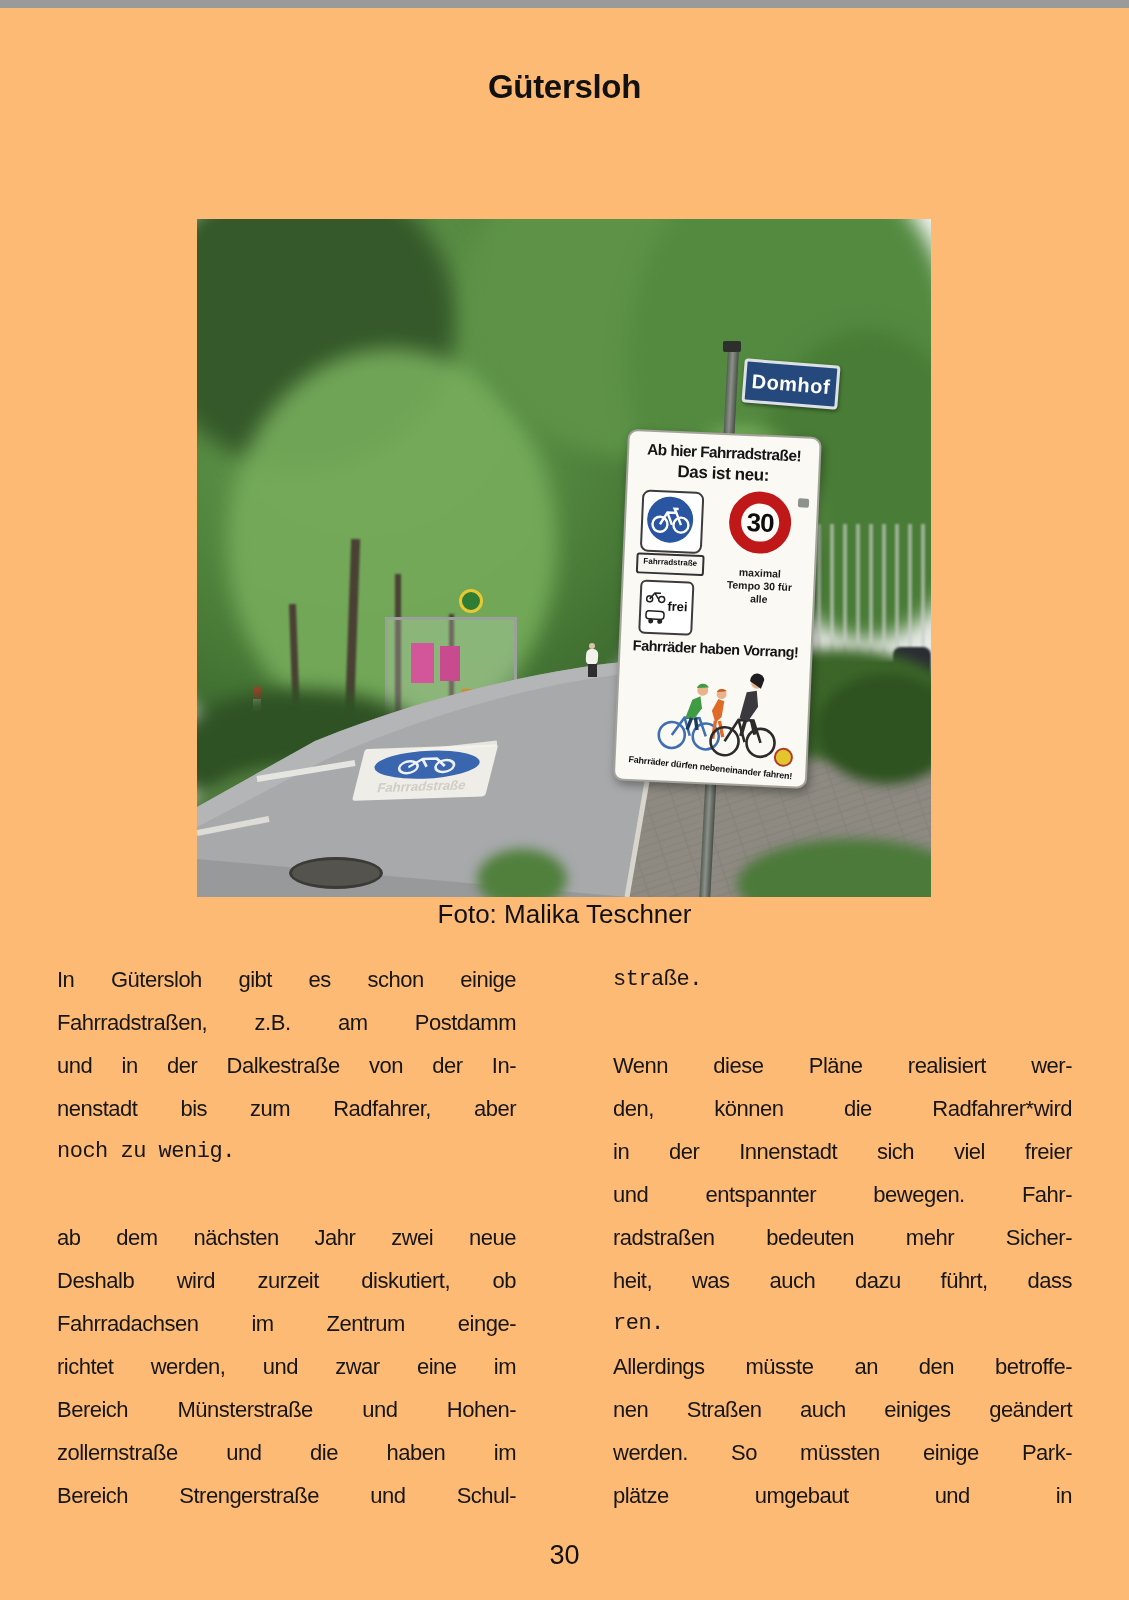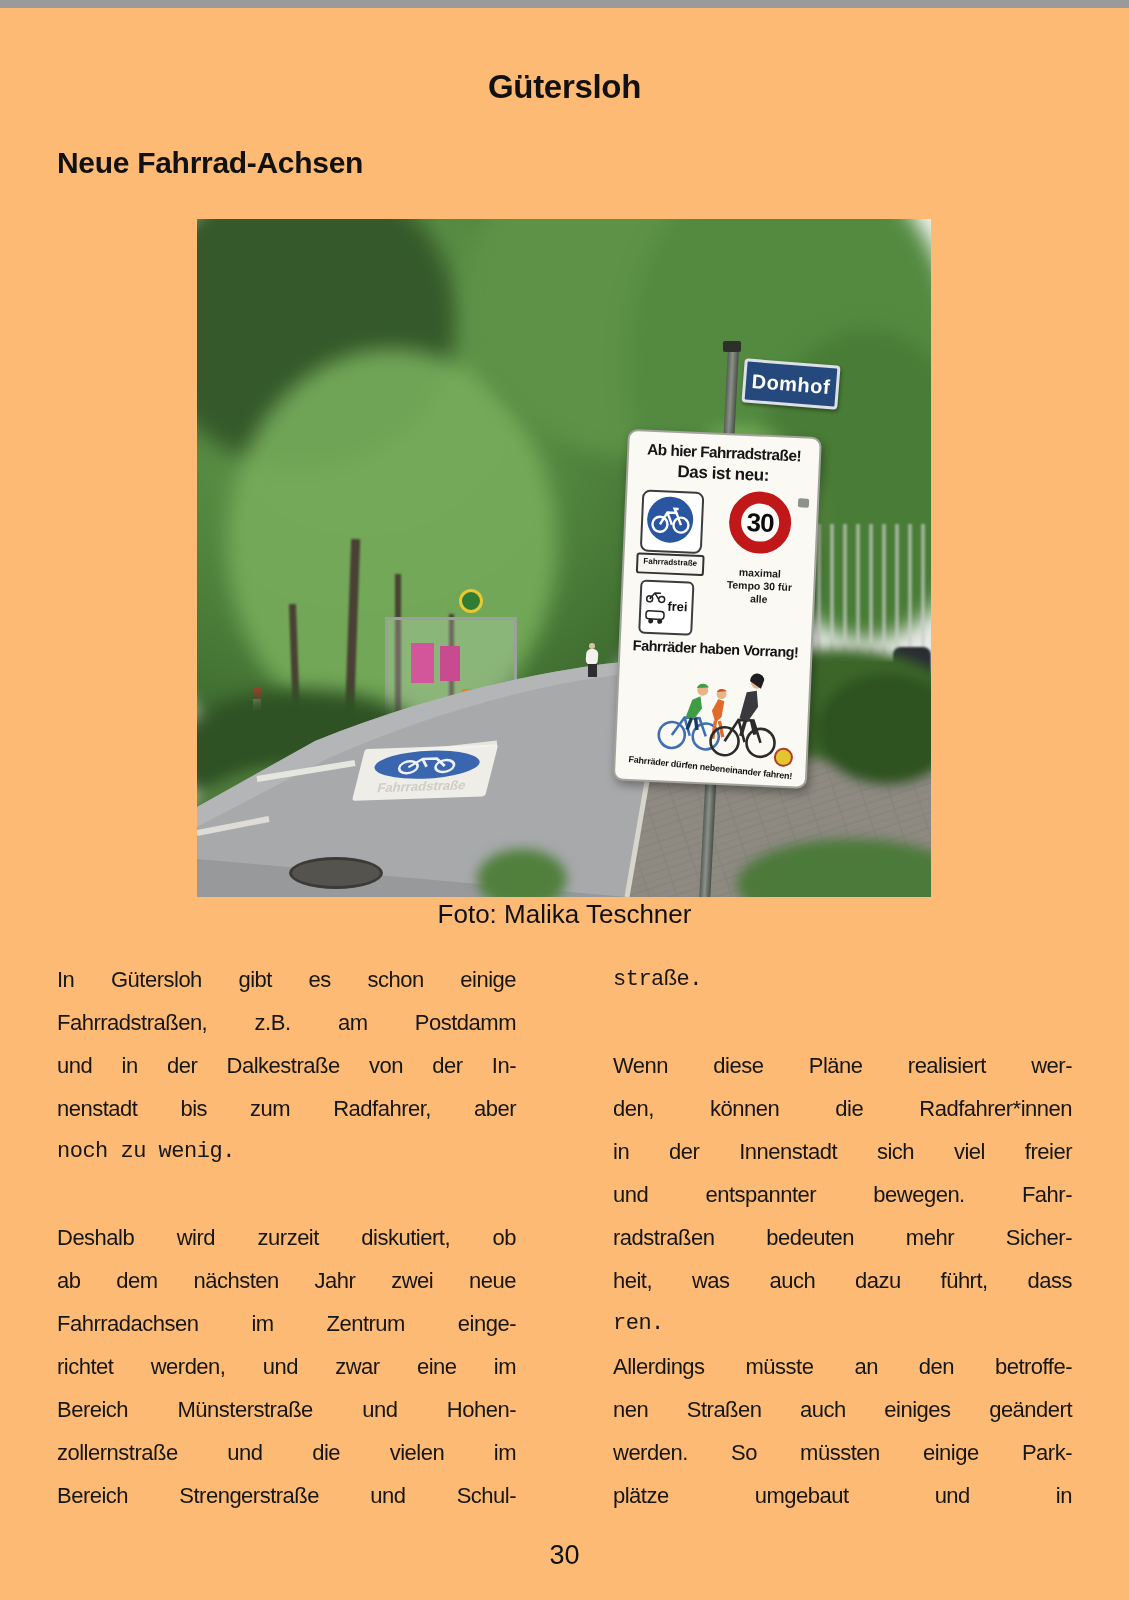--- a/index.html
+++ b/index.html
@@ -110,21 +110,20 @@
   .badge{left:158px;top:310px;width:15px;height:15px;border-radius:50%;background:#e3c62e;border:2px solid #b23b2c;}
   .s-bottom{top:328px;left:-4px;width:198px;text-align:center;font-weight:bold;font-size:9px;
             letter-spacing:-0.2px;transform:rotate(3.5deg);color:#141414;}
 </style>
 </head>
 <body>
 
 <div class="page">
 
   <div class="title">Gütersloh</div>
-  <div class="heading">Neue Fahrrad-Achsen</div>
 
   <div class="photo">
     <div class="sky1"></div>
     <div class="sky2"></div>
     <div class="blob t1"></div>
     <div class="blob t2"></div>
     <div class="blob t3"></div>
     <div class="blob t4"></div>
     <div class="blob t5"></div>
     <div class="blob t6"></div>
@@ -261,33 +260,33 @@
   <div class="caption">Foto: Malika Teschner</div>
 
   <div class="cols">
     <div class="col">
         <div class="ln">In Gütersloh gibt es schon einige</div>
         <div class="ln">Fahrradstraßen, z.B. am Postdamm</div>
         <div class="ln">und in der Dalkestraße von der In-</div>
         <div class="ln">nenstadt bis zum Radfahrer, aber</div>
         <div class="ln end">noch zu wenig.</div>
         <div class="ln blank"></div>
+        <div class="ln">ab dem nächsten Jahr zwei neue</div>
         <div class="ln">Deshalb wird zurzeit diskutiert, ob</div>
-        <div class="ln">ab dem nächsten Jahr zwei neue</div>
         <div class="ln">Fahrradachsen im Zentrum einge-</div>
         <div class="ln">richtet werden, und zwar eine im</div>
         <div class="ln">Bereich Münsterstraße und Hohen-</div>
-        <div class="ln">zollernstraße und die vielen im</div>
+        <div class="ln">zollernstraße und die haben im</div>
         <div class="ln">Bereich Strengerstraße und Schul-</div>
       </div>
     <div class="col">
         <div class="ln end">straße.</div>
         <div class="ln blank"></div>
         <div class="ln">Wenn diese Pläne realisiert wer-</div>
-        <div class="ln">den, können die Radfahrer*innen</div>
+        <div class="ln">den, können die Radfahrer*wird</div>
         <div class="ln">in der Innenstadt sich viel freier</div>
         <div class="ln">und entspannter bewegen. Fahr-</div>
         <div class="ln">radstraßen bedeuten mehr Sicher-</div>
         <div class="ln">heit, was auch dazu führt, dass</div>
         <div class="ln end">ren.</div>
         <div class="ln">Allerdings müsste an den betroffe-</div>
         <div class="ln">nen Straßen auch einiges geändert</div>
         <div class="ln">werden. So müssten einige Park-</div>
         <div class="ln">plätze umgebaut und in</div>
       </div>

